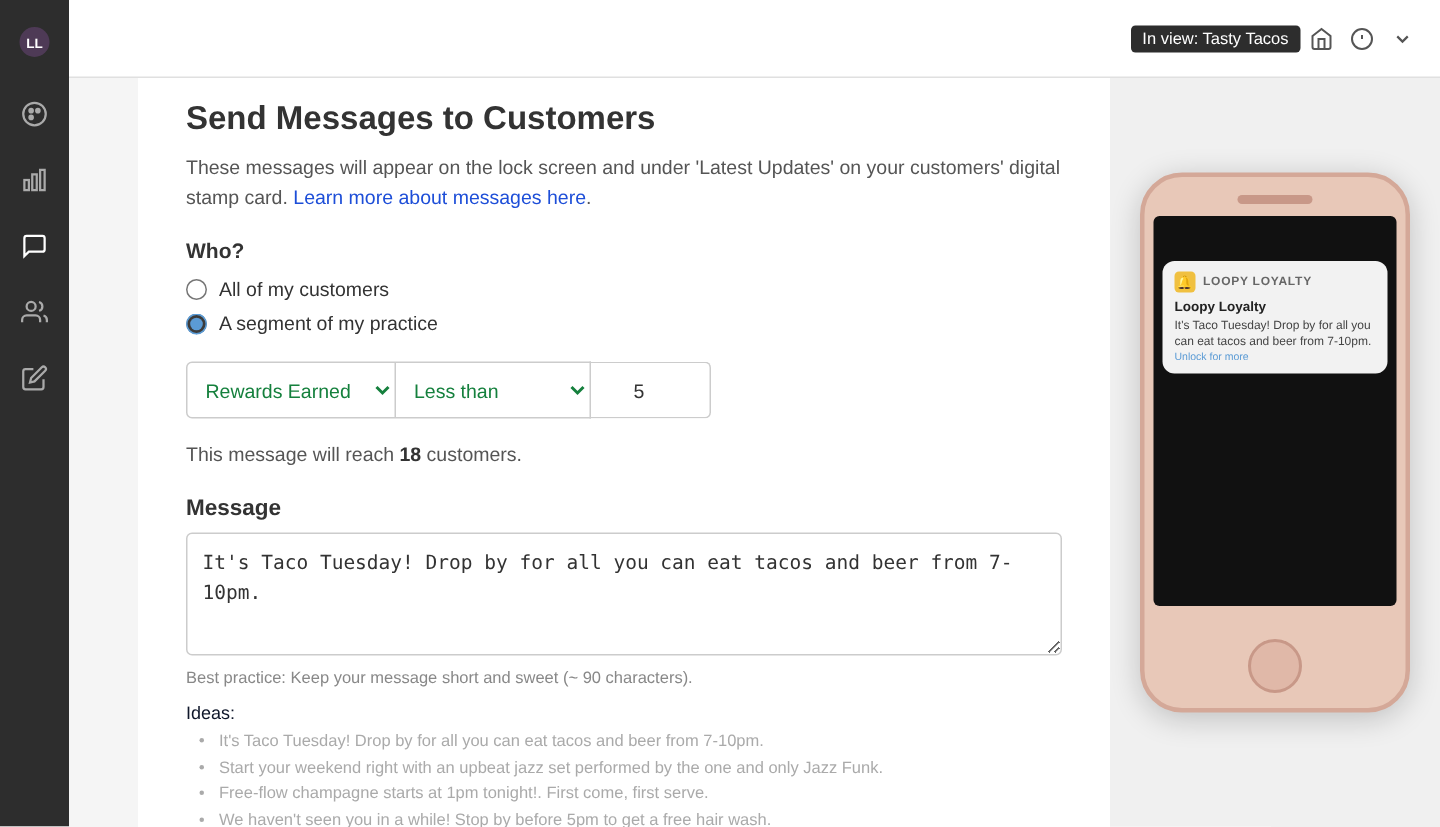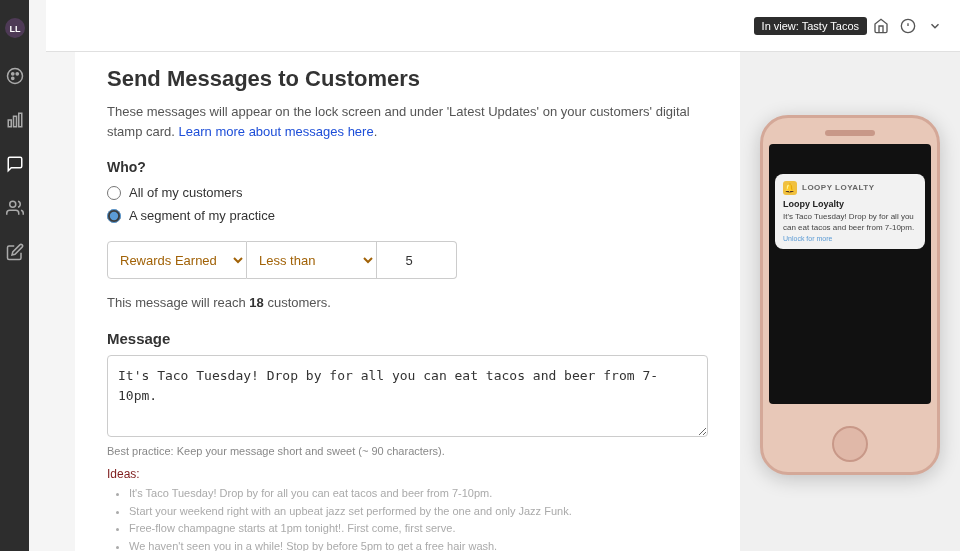--- a/index.html
+++ b/index.html
@@ -1,20 +1,20 @@
 <!DOCTYPE html>
 <html><head>
   <meta charset="utf-8">
   <style>
     * { box-sizing: border-box; margin: 0; padding: 0; }
     body { font-family: -apple-system, BlinkMacSystemFont, 'Segoe UI', sans-serif; background: #f5f5f5; display: flex; height: 551px; overflow: hidden; }
 
     
     .sidebar {
-      width: 29px;
+      width: 46px;
       background: #2d2d2d;
       display: flex;
       flex-direction: column;
       align-items: center;
       padding-top: 8px;
       gap: 4px;
       flex-shrink: 0;
     }
     .sidebar-logo {
       width: 100%;
@@ -132,21 +132,21 @@
       display: flex;
       align-items: center;
       gap: 0;
       margin-bottom: 16px;
     }
     .filter-select {
       height: 38px;
       border: 1px solid #ccc;
       background: #fff;
       font-size: 13px;
-      color: #a16207;
+      color: #15803d;
       padding: 4px 8px;
       cursor: pointer;
       appearance: auto;
     }
     .filter-select:first-child {
       border-radius: 4px 0 0 4px;
       min-width: 140px;
     }
     .filter-select:nth-child(2) {
       border-left: none;
@@ -191,21 +191,21 @@
       line-height: 1.5;
     }
     .best-practice {
       font-size: 11px;
       color: #888;
       margin-top: 4px;
       margin-bottom: 10px;
     }
     .ideas-label {
       font-size: 12px;
-      color: #7f1d1d;
+      color: #0f172a;
       margin-bottom: 4px;
     }
     .ideas-list {
       list-style: disc;
       padding-left: 22px;
     }
     .ideas-list li {
       font-size: 11px;
       color: #aaa;
       line-height: 1.6;

